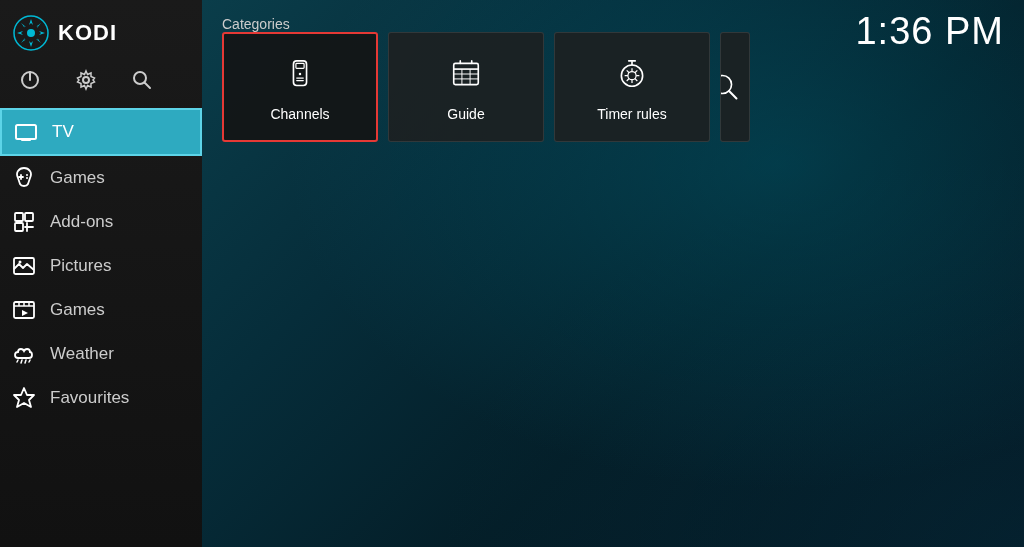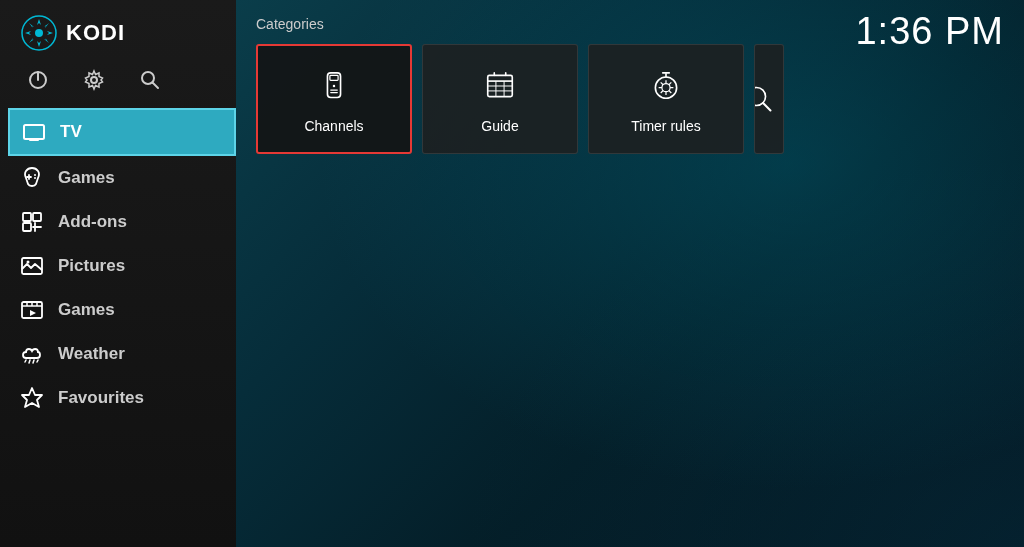--- a/index.html
+++ b/index.html
@@ -7,29 +7,28 @@
       width: 1024px;
       height: 547px;
       overflow: hidden;
       font-family: 'Arial', sans-serif;
       background: #000;
       display: flex;
     }
 
     
     .sidebar {
-      width: 236px;
+      width: 202px;
       height: 547px;
       background: linear-gradient(180deg, #1a1a1a 0%, #111 100%);
       display: flex;
       flex-direction: column;
       flex-shrink: 0;
       position: relative;
       z-index: 10;
-      padding-left: 8px;
     }
 
     .sidebar-header {
       display: flex;
       align-items: center;
       padding: 14px 16px 10px 12px;
       gap: 8px;
     }
 
     .kodi-logo {
@@ -97,21 +96,21 @@
       width: 24px;
       height: 24px;
       display: flex;
       align-items: center;
       justify-content: center;
       flex-shrink: 0;
     }
 
     .nav-item .nav-label {
       font-size: 17px;
-      font-weight: 700;
+      font-weight: 400;
     }
 
     
     .main-content {
       flex: 1;
       height: 547px;
       background: linear-gradient(135deg, #0a3d4a 0%, #062d3a 30%, #041e28 60%, #061520 100%);
       display: flex;
       flex-direction: column;
       padding: 0;
@@ -142,21 +141,20 @@
 
     .categories-section {
       padding: 16px 20px 0 20px;
       position: relative;
       z-index: 5;
     }
 
     .categories-label {
       color: #ccc;
       font-size: 14px;
-      margin-bottom: 12px;
       font-weight: 400;
     }
 
     .categories-grid {
       display: flex;
       gap: 10px;
       flex-wrap: nowrap;
       overflow: hidden;
     }
 

